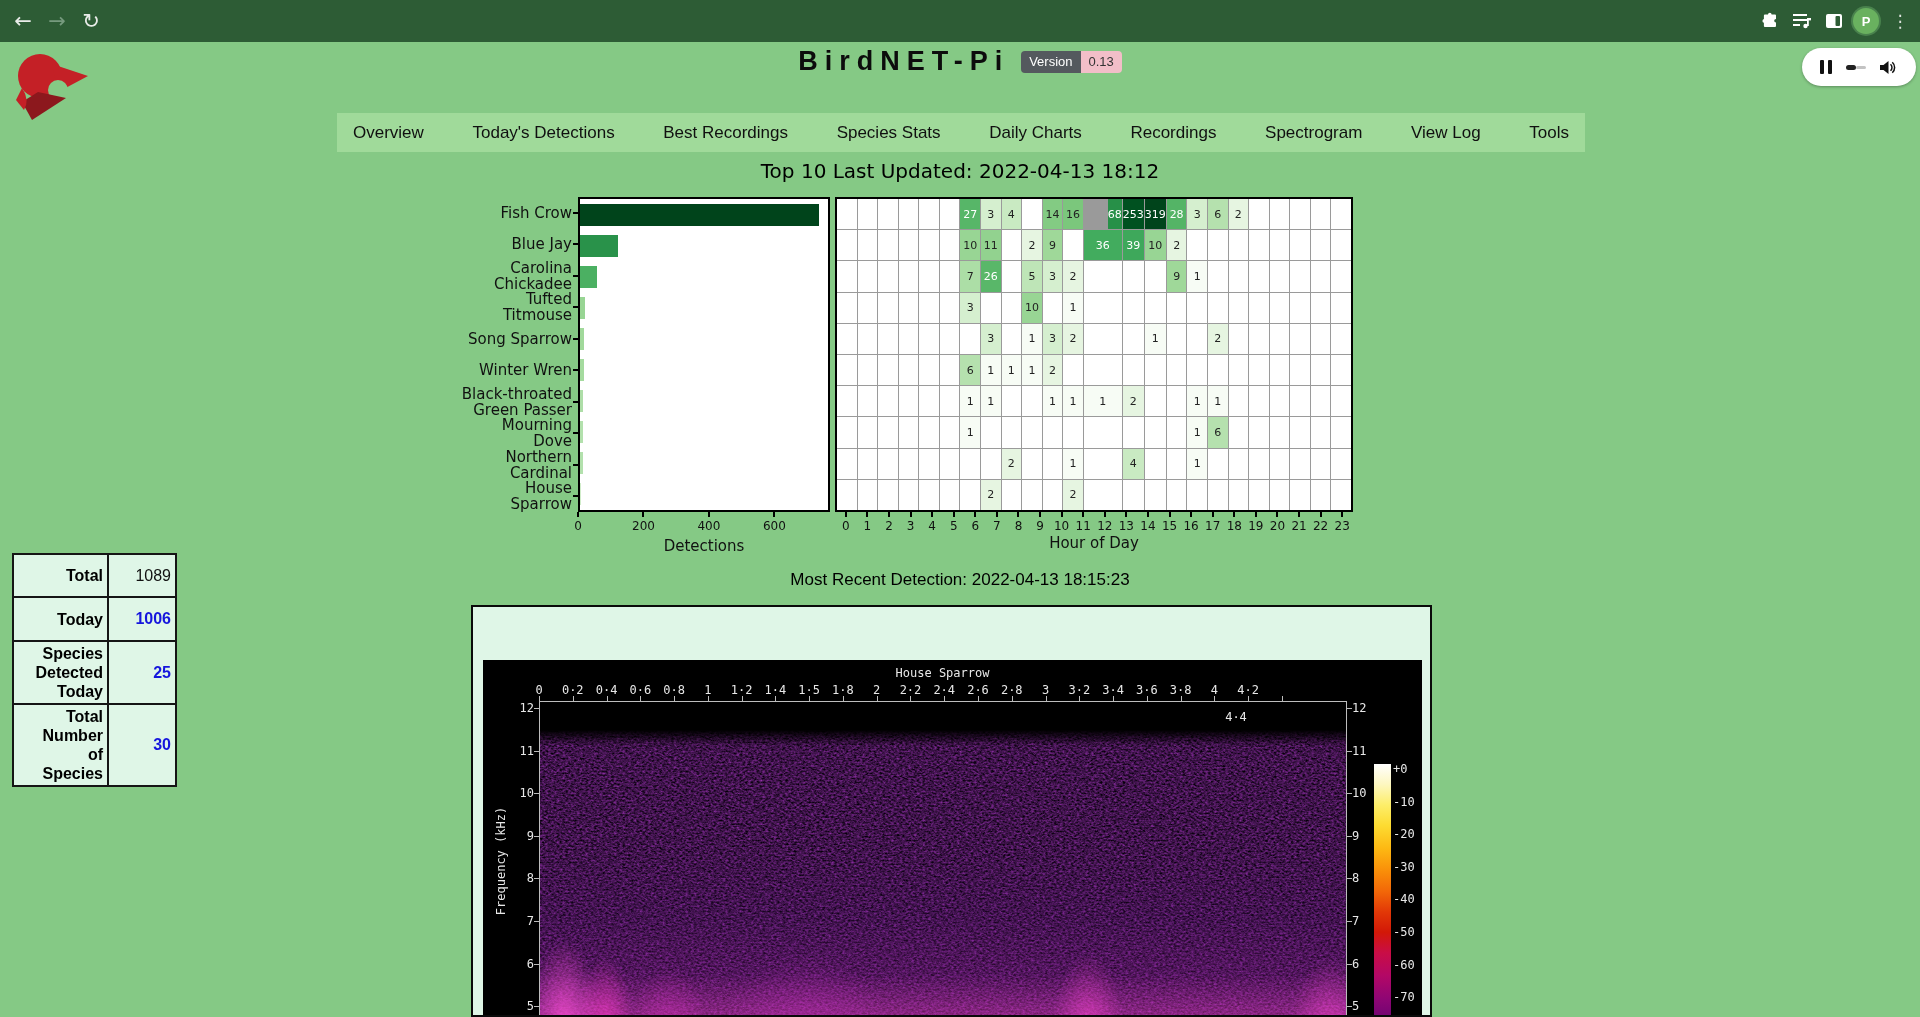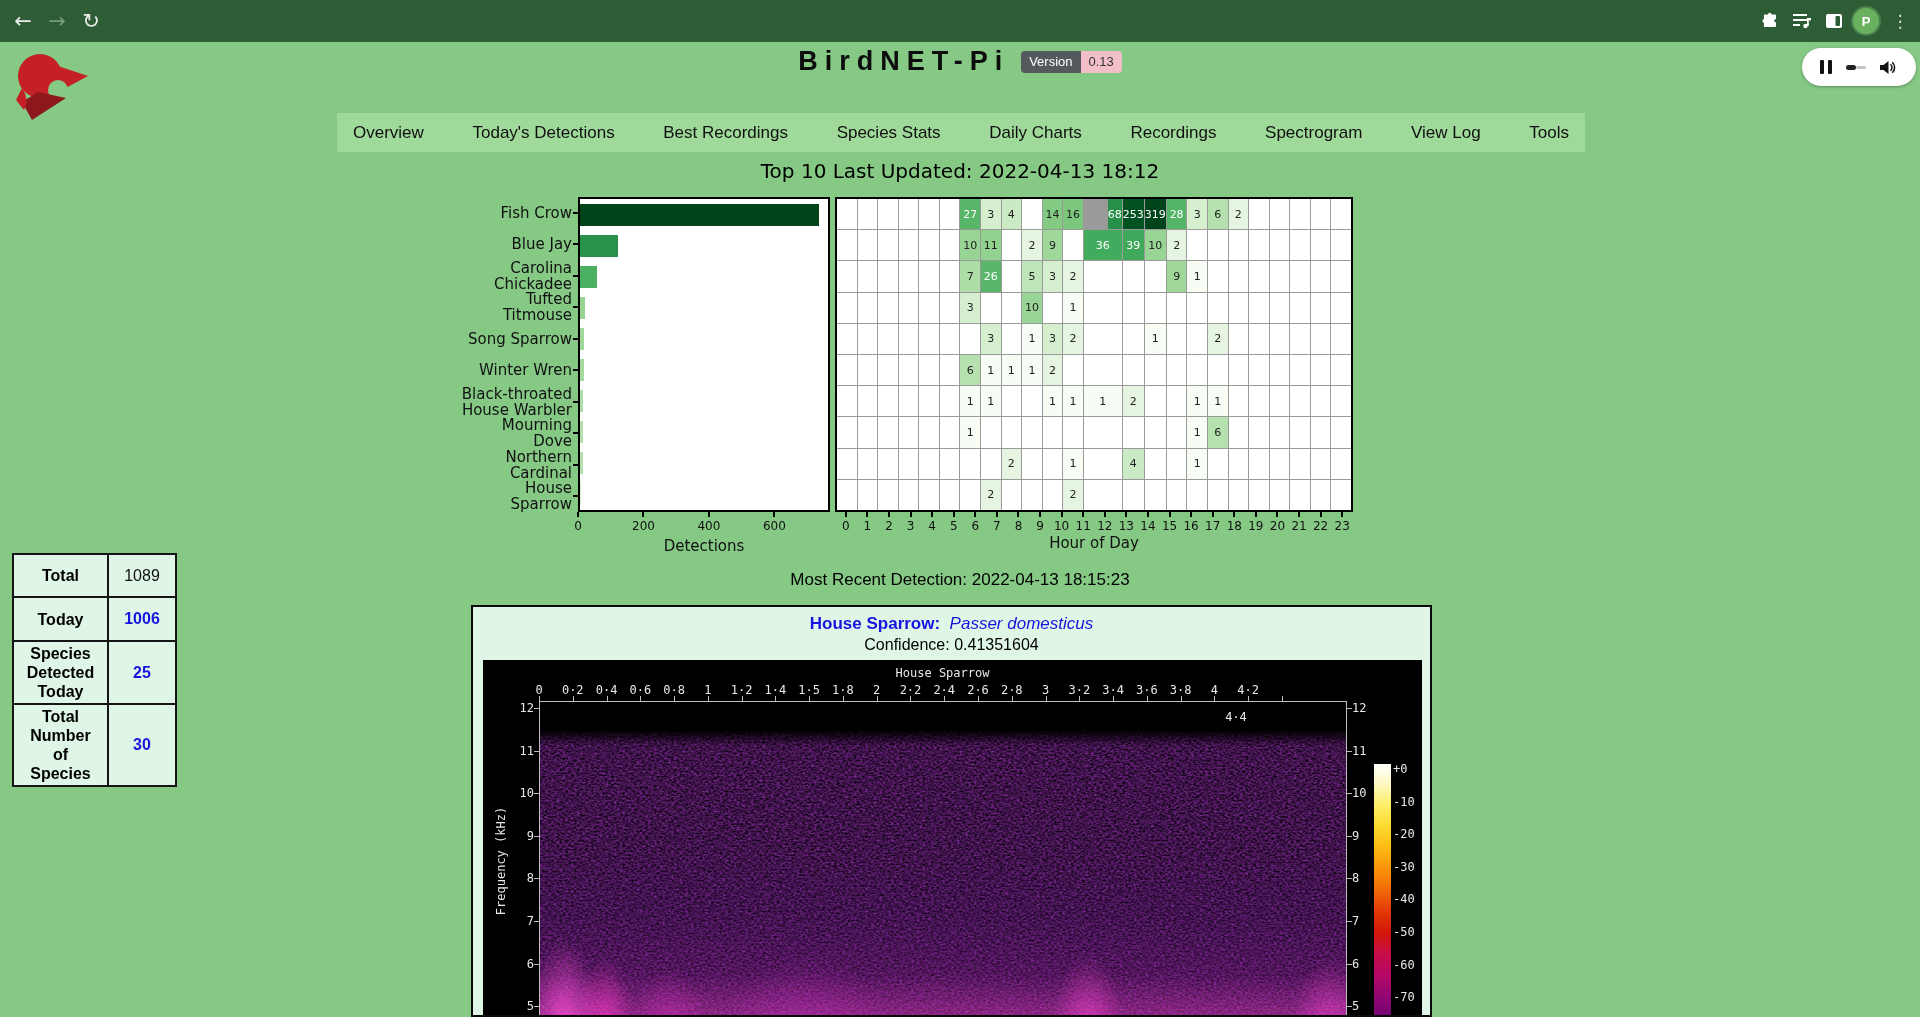--- a/index.html
+++ b/index.html
@@ -70,21 +70,21 @@
   .bar { position:absolute; left:0; }
   .heatmap { position:absolute; left:375px; top:1px; width:518px; height:315px;
     border:2px solid #000; background:#9a9a9a; display:grid;
     grid-template-columns:repeat(24,1fr); grid-auto-rows:1fr; gap:1px; }
   .hm-cell { display:flex; align-items:center; justify-content:center; font-size:11px; }
   .xtick-dash { position:absolute; top:316px; width:2px; height:5px; background:#000; }
   .xtick-lab { position:absolute; top:323px; font-size:12px; color:#111; transform:translateX(-50%); }
   .axis-label { position:absolute; font-size:15px; color:#111; transform:translateX(-50%); }
   
   #stats-table { position:absolute; left:12px; top:553px; border-collapse:collapse; }
-  #stats-table td { border:2px solid #151515; background:#dff6e7; text-align:center;
+  #stats-table td { border:2px solid #151515; background:#dff6e7; text-align:right;
     vertical-align:middle; padding:2px 4px; }
   #stats-table td.lbl { width:95px; font-weight:bold; font-size:16px; line-height:19px;
     white-space:pre-line; color:#000; }
   #stats-table td.val { width:68px; font-size:16px; color:#111; }
   #stats-table td.val.link { color:#1515dd; font-weight:bold; cursor:pointer; }
   #stats-table tr:nth-child(1) td { height:43px; }
   #stats-table tr:nth-child(2) td { height:44px; }
   #stats-table tr:nth-child(3) td { height:62px; }
   #stats-table tr:nth-child(4) td { height:80px; }
   #stats-table tr:nth-child(5) td { height:98px; }
@@ -215,21 +215,21 @@
     <div class="sp-label" style="top: 79.75px;">Carolina
 Chickadee</div>
     <div class="ytick-dash" style="top: 78.75px;"></div>
     <div class="sp-label" style="top: 111.25px;">Tufted Titmouse</div>
     <div class="ytick-dash" style="top: 110.25px;"></div>
     <div class="sp-label" style="top: 142.75px;">Song Sparrow</div>
     <div class="ytick-dash" style="top: 141.75px;"></div>
     <div class="sp-label" style="top: 174.25px;">Winter Wren</div>
     <div class="ytick-dash" style="top: 173.25px;"></div>
     <div class="sp-label" style="top: 205.75px;">Black-throated
-House Warbler</div>
+Green Passer</div>
     <div class="ytick-dash" style="top: 204.75px;"></div>
     <div class="sp-label" style="top: 237.25px;">Mourning Dove</div>
     <div class="ytick-dash" style="top: 236.25px;"></div>
     <div class="sp-label" style="top: 268.75px;">Northern
 Cardinal</div>
     <div class="ytick-dash" style="top: 267.75px;"></div>
     <div class="sp-label" style="top: 300.25px;">House Sparrow</div>
     <div class="ytick-dash" style="top: 299.25px;"></div>
     <div class="bar-plot">
       <div class="bar" style="top: 4.5px; height: 22px; width: 239.304px; background: rgb(0, 68, 27);"></div>
@@ -570,25 +570,20 @@
   </tr>
 </tbody>
   </table>
 
 <div class="most-recent">
   <b>Most Recent Detection:</b>
   <span>2022-04-13 18:15:23</span>
 </div>
 
 <div class="detection-panel">
-  <div class="det-line1">
-    <span class="sp-name">House Sparrow:</span>&nbsp;
-    <span class="sci">Passer domesticus</span>
-  </div>
-  <div class="det-line2">Confidence: 0.41351604</div>
 
   <div class="spectro" id="spectro">
     <div class="sp-title">House Sparrow</div>
     <div class="sp-plot">
       <svg class="noise">
         <filter id="nz" x="0" y="0" width="100%" height="100%">
           <feTurbulence type="fractalNoise" baseFrequency="0.35 0.55" numOctaves="3" seed="7"></feTurbulence>
           <feColorMatrix type="matrix" values="0 0 0 0 0.30  0 0 0 0 0.03  0 0 0 0 0.42  1.3 0 0 0 -0.25"></feColorMatrix>
         </filter>
         <rect width="100%" height="100%" filter="url(#nz)"></rect>

